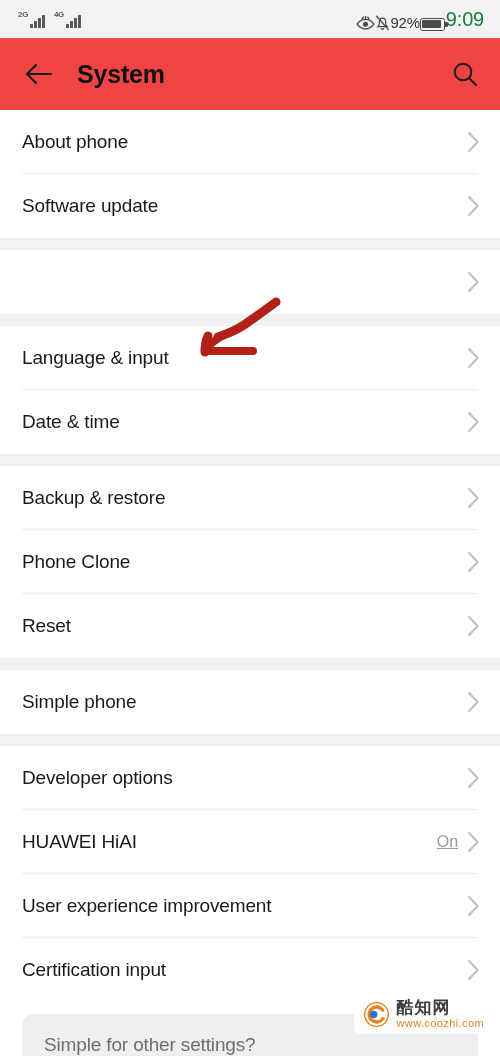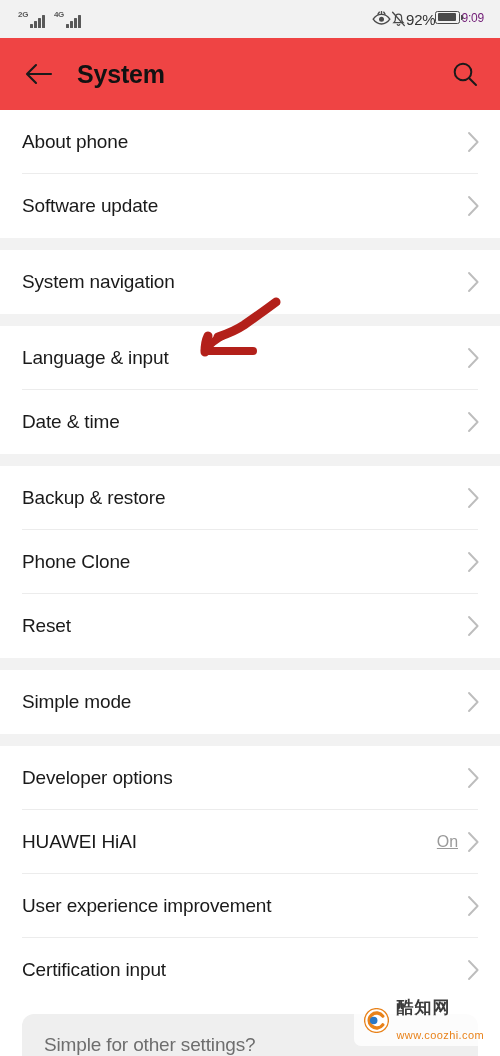--- a/index.html
+++ b/index.html
@@ -13,41 +13,41 @@
   #screen { position:relative; width:500px; height:981px; background:#f2f2f2; }
 
   
   .statusbar {
     height:38px; background:#f2f2f2;
     display:flex; align-items:center;
     padding:0 16px 0 18px;
     position:relative;
   }
   .sb-left { display:flex; align-items:flex-end; gap:9px; }
-  .sb-right { margin-left:auto; display:flex; align-items:flex-start; }
+  .sb-right { margin-left:auto; display:flex; align-items:flex-end; }
   .signal { display:flex; align-items:flex-end; gap:2px; }
   .net-label { font-size:8px; color:#5a5a5a; line-height:1; margin-bottom:9px; font-weight:600; letter-spacing:-0.3px;}
   .bars { display:flex; align-items:flex-end; gap:1.5px; height:13px; }
   .bars i { display:block; width:2.6px; background:#595959; border-radius:0.5px; }
   .bars i:nth-child(1){ height:4px; }
   .bars i:nth-child(2){ height:6.5px; }
   .bars i:nth-child(3){ height:9.5px; }
   .bars i:nth-child(4){ height:13px; }
   .sb-icon { display:flex; align-items:center; color:#4a4a4a; }
   .battery-pct { font-size:15px; color:#333; letter-spacing:-0.2px; }
   .battery {
     width:25px; height:13px; border:1.6px solid #4a4a4a; border-radius:2.5px;
     position:relative; display:flex; align-items:center; padding:1.5px;
   }
   .battery::after {
     content:""; position:absolute; right:-4px; top:3.6px;
     width:2.4px; height:5px; background:#4a4a4a; border-radius:0 1.5px 1.5px 0;
   }
   .battery span { display:block; height:100%; background:#4a4a4a; border-radius:1px; }
-  .clock { font-size:12px; color:#701a75; letter-spacing:-0.2px; margin-left:1px; }
+  .clock { font-size:20px; color:#15803d; letter-spacing:-0.2px; margin-left:1px; }
 
   
   .header {
     height:72px; background:#ef4444;
     display:flex; align-items:center; padding:0 18px 0 22px;
   }
   .back-btn { width:34px; height:34px; display:flex; align-items:center; justify-content:center; cursor:pointer; }
   .title { font-size:25px; font-weight:700; color:#121212; margin-left:21px; letter-spacing:-0.2px; }
   .search-btn { margin-left:auto; width:34px; height:34px; display:flex; align-items:center; justify-content:center; cursor:pointer; }
 
@@ -79,21 +79,21 @@
   .annot { position:absolute; left:196px; top:294px; width:92px; height:70px; pointer-events:none; }
 
   
   .watermark {
     position:absolute; right:6px; top:994px;
     display:flex; align-items:center; gap:7px;
     padding:5px 10px; border-radius:7px;
     background:rgba(255,255,255,0.82);
   }
   .wm-logo { width:25px; height:25px; flex:none; }
-  .wm-text { display:flex; flex-direction:column; line-height:1;gap:12px; }
+  .wm-text { display:flex; flex-direction:column; line-height:1; }
   .wm-cn { font-size:17px; font-weight:700; color:#3c3c3c; letter-spacing:1px; }
   .wm-url { font-size:11px; color:#e8821a; letter-spacing:0.4px; margin-top:2px; }
 </style>
 </head>
 <body>
 
 <div id="screen">
 
   <div class="statusbar">
     <div class="sb-left">
@@ -170,21 +170,20 @@
           <span class="chev">
             <svg width="13" height="22" viewBox="0 0 13 22">
               <path d="M2 2 L10.6 11 L2 20" fill="none" stroke="#bdbdbd" stroke-width="1.9" stroke-linecap="round" stroke-linejoin="round"></path>
             </svg>
           </span>
         </div>
       </div>
       <div class="gap"></div>
       <div class="group">
         <div class="row">
-          <span class="row-label">System navigation</span>
           <span class="chev">
             <svg width="13" height="22" viewBox="0 0 13 22">
               <path d="M2 2 L10.6 11 L2 20" fill="none" stroke="#bdbdbd" stroke-width="1.9" stroke-linecap="round" stroke-linejoin="round"></path>
             </svg>
           </span>
         </div>
       </div>
       <div class="gap"></div>
       <div class="group">
         <div class="row">
@@ -230,21 +229,21 @@
           <span class="chev">
             <svg width="13" height="22" viewBox="0 0 13 22">
               <path d="M2 2 L10.6 11 L2 20" fill="none" stroke="#bdbdbd" stroke-width="1.9" stroke-linecap="round" stroke-linejoin="round"></path>
             </svg>
           </span>
         </div>
       </div>
       <div class="gap"></div>
       <div class="group">
         <div class="row">
-          <span class="row-label">Simple mode</span>
+          <span class="row-label">Simple phone</span>
           <span class="chev">
             <svg width="13" height="22" viewBox="0 0 13 22">
               <path d="M2 2 L10.6 11 L2 20" fill="none" stroke="#bdbdbd" stroke-width="1.9" stroke-linecap="round" stroke-linejoin="round"></path>
             </svg>
           </span>
         </div>
       </div>
       <div class="gap"></div>
       <div class="group">
         <div class="row">

